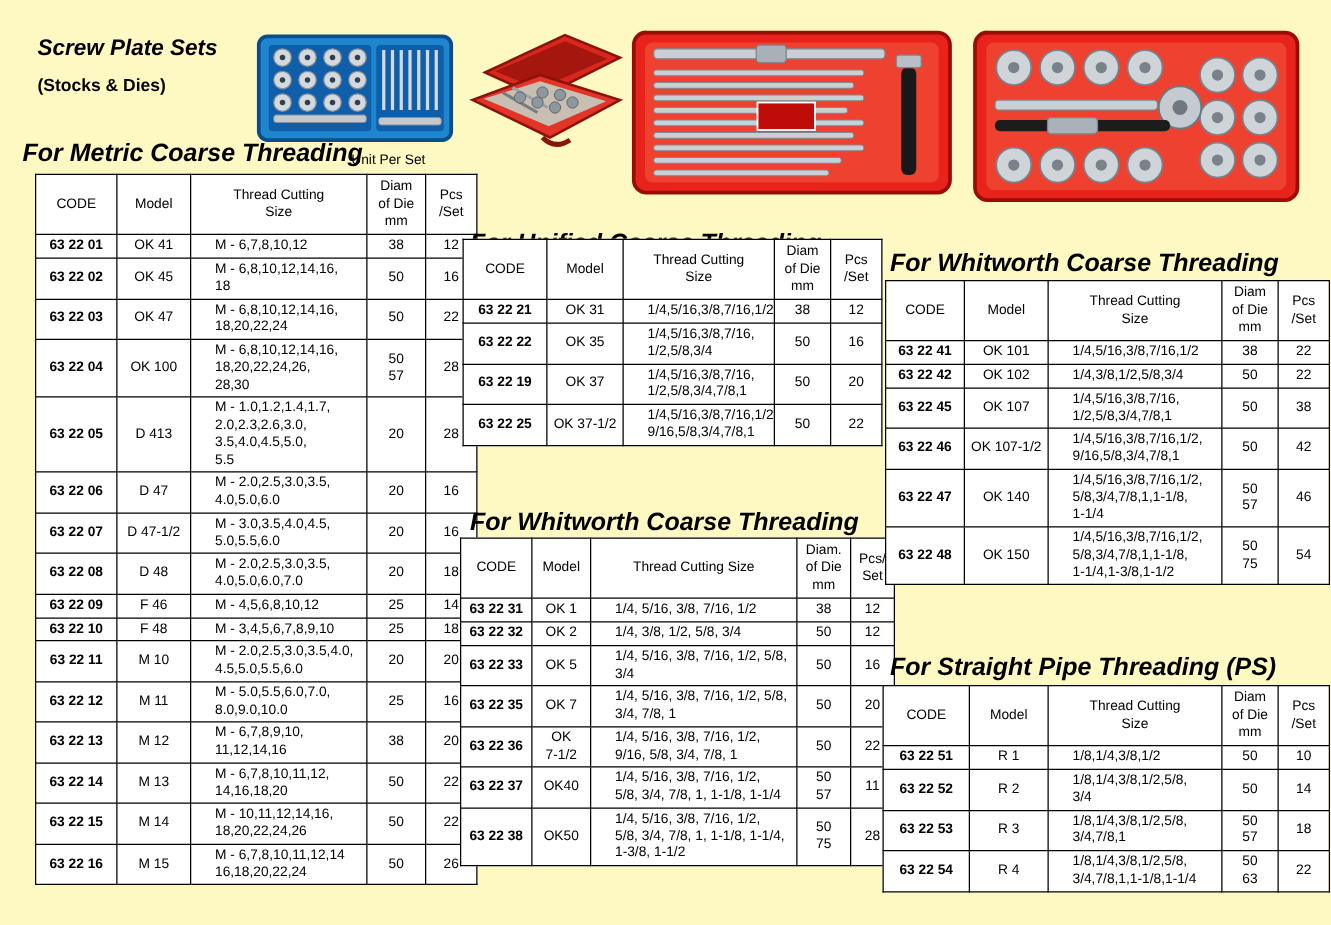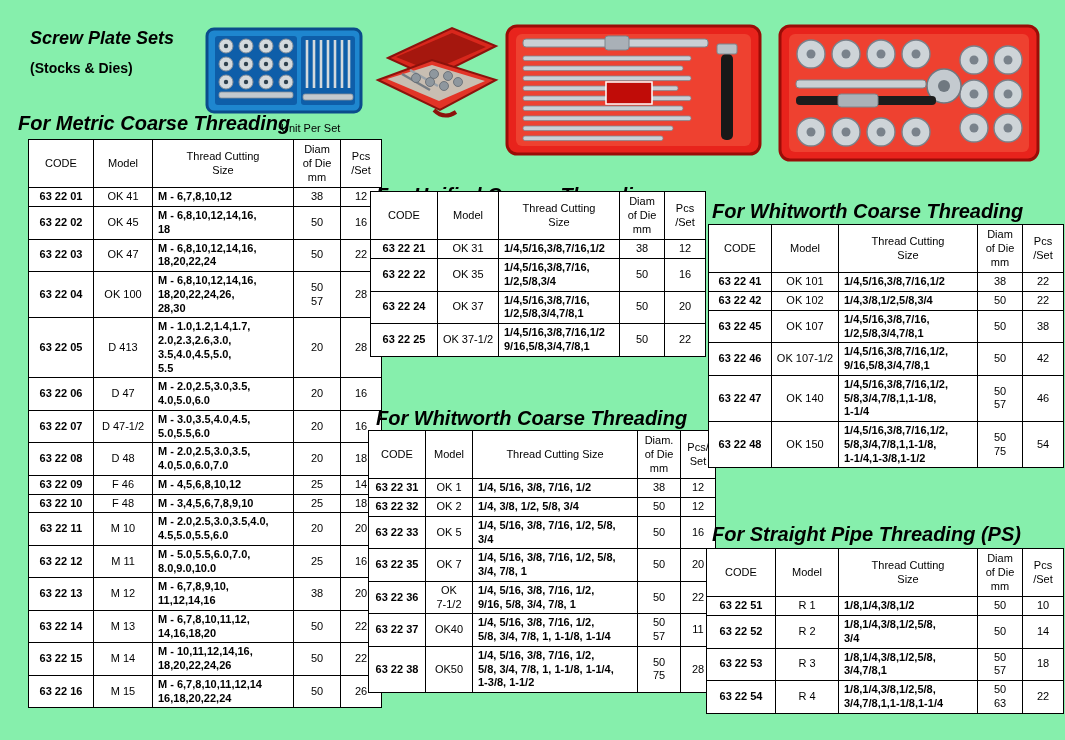--- a/index.html
+++ b/index.html
@@ -1,33 +1,33 @@
 <!DOCTYPE html>
 <html><head>
 <meta charset="utf-8">
 <style>
   html,body{margin:0;padding:0;background:#e9e9e9;}
-  .page{position:relative;width:1065px;height:740px;background:#86efac;font-family:"Liberation Sans",sans-serif;overflow:hidden;margin:0 auto;color:#000;}
+  .page{position:relative;width:1065px;height:740px;background:#fef9c3;font-family:"Liberation Sans",sans-serif;overflow:hidden;margin:0 auto;color:#000;}
   .page-title{position:absolute;left:30px;top:28px;font-size:18px;font-weight:bold;font-style:italic;}
   .page-subtitle{position:absolute;left:30px;top:60px;font-size:14px;font-weight:bold;}
   .section-title{position:absolute;font-size:20px;font-weight:bold;font-style:italic;white-space:nowrap;}
   .unit-label{position:absolute;left:281px;top:122px;font-size:11px;}
   .watermark{position:absolute;left:52px;top:480px;font-size:44px;font-weight:bold;color:rgba(110,118,128,0.25);letter-spacing:8px;transform:rotate(-56deg);transform-origin:0 50%;pointer-events:none;white-space:nowrap;}
   .photo{position:absolute;}
   .photo-blue{left:205px;top:24px;}
   .photo-case{left:372px;top:12px;}
   .photo-taps{left:505px;top:24px;}
   .photo-dies{left:778px;top:24px;}
 
   table.tbl{position:absolute;border-collapse:collapse;table-layout:fixed;background:#fff;border:1.5px solid #000;}
   .tbl th,.tbl td{border:1px solid #000;font-size:11px;line-height:1.25;padding:2px 3px;white-space:pre-line;vertical-align:middle;}
   .tbl th{font-weight:normal;text-align:center;padding:3px 2px;}
   .tbl td{text-align:center;}
   .tbl td.c0{font-weight:bold;}
-  .tbl td.c2{text-align:left;padding-left:5px;font-weight:bold;}
+  .tbl td.c2{text-align:left;padding-left:19px;}
 
   .st-metric{left:18px;top:112px;}
   .tbl-metric{left:28px;top:139px;width:328px;}
   .tbl-metric th:nth-child(1){width:60px}.tbl-metric th:nth-child(2){width:54px}.tbl-metric th:nth-child(3){width:136px}.tbl-metric th:nth-child(4){width:42px}.tbl-metric th:nth-child(5){width:36px}
 
   .st-unified{left:376px;top:184px;}
   .tbl-unified{left:370px;top:191px;width:310px;}
   .tbl-unified th:nth-child(1){width:62px}.tbl-unified th:nth-child(2){width:56px}.tbl-unified th:nth-child(3){width:116px}.tbl-unified th:nth-child(4){width:40px}.tbl-unified th:nth-child(5){width:36px}
 
   .st-whitmid{left:376px;top:407px;}
@@ -360,21 +360,21 @@
         </tr>
         <tr>
           <td class="c0">63 22 22</td>
           <td class="c1">OK 35</td>
           <td class="c2">1/4,5/16,3/8,7/16,
 1/2,5/8,3/4</td>
           <td class="c3">50</td>
           <td class="c4">16</td>
         </tr>
         <tr>
-          <td class="c0">63 22 24</td>
+          <td class="c0">63 22 19</td>
           <td class="c1">OK 37</td>
           <td class="c2">1/4,5/16,3/8,7/16,
 1/2,5/8,3/4,7/8,1</td>
           <td class="c3">50</td>
           <td class="c4">20</td>
         </tr>
         <tr>
           <td class="c0">63 22 25</td>
           <td class="c1">OK 37-1/2</td>
           <td class="c2">1/4,5/16,3/8,7/16,1/2

